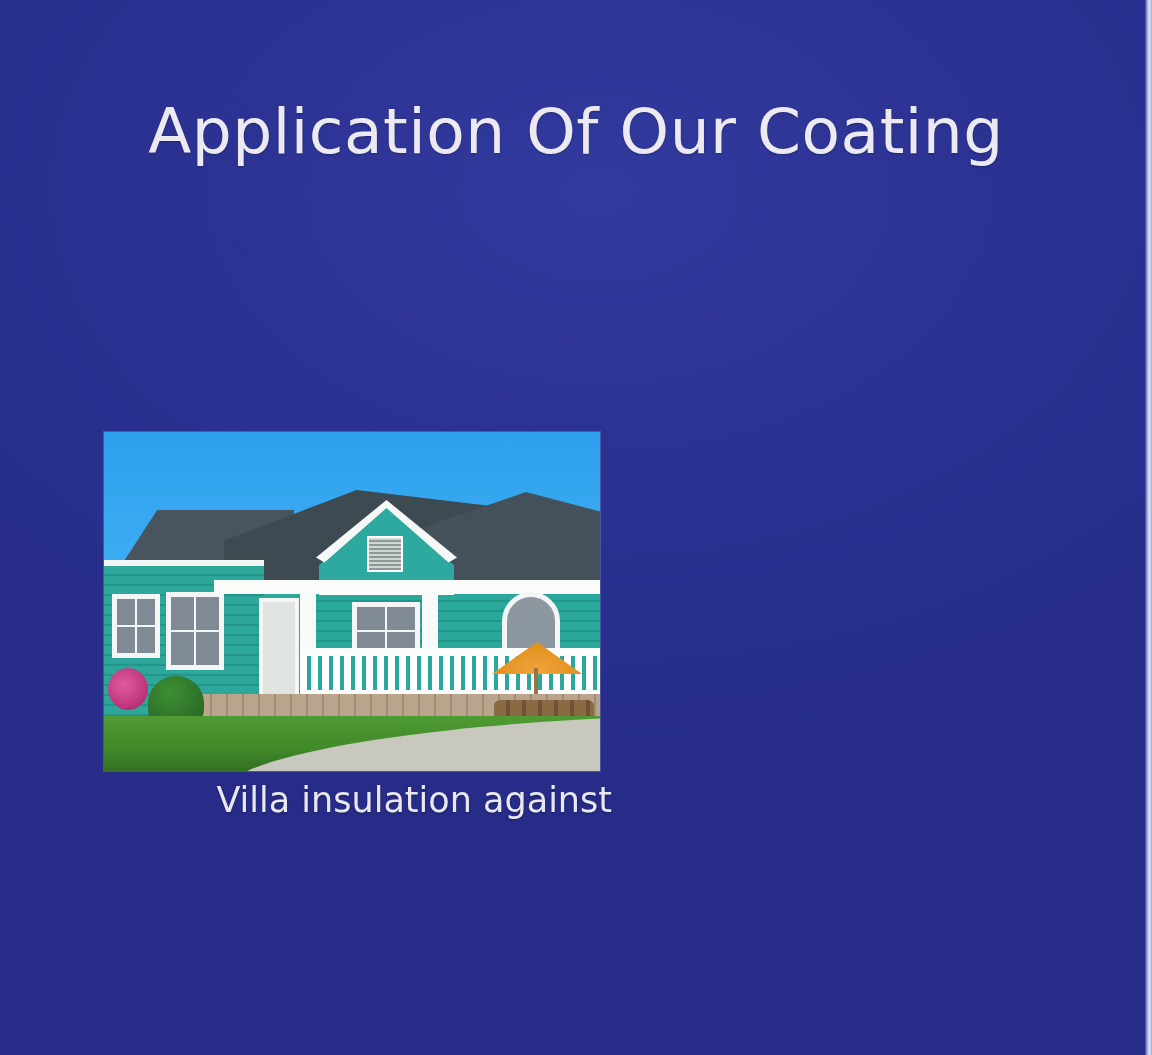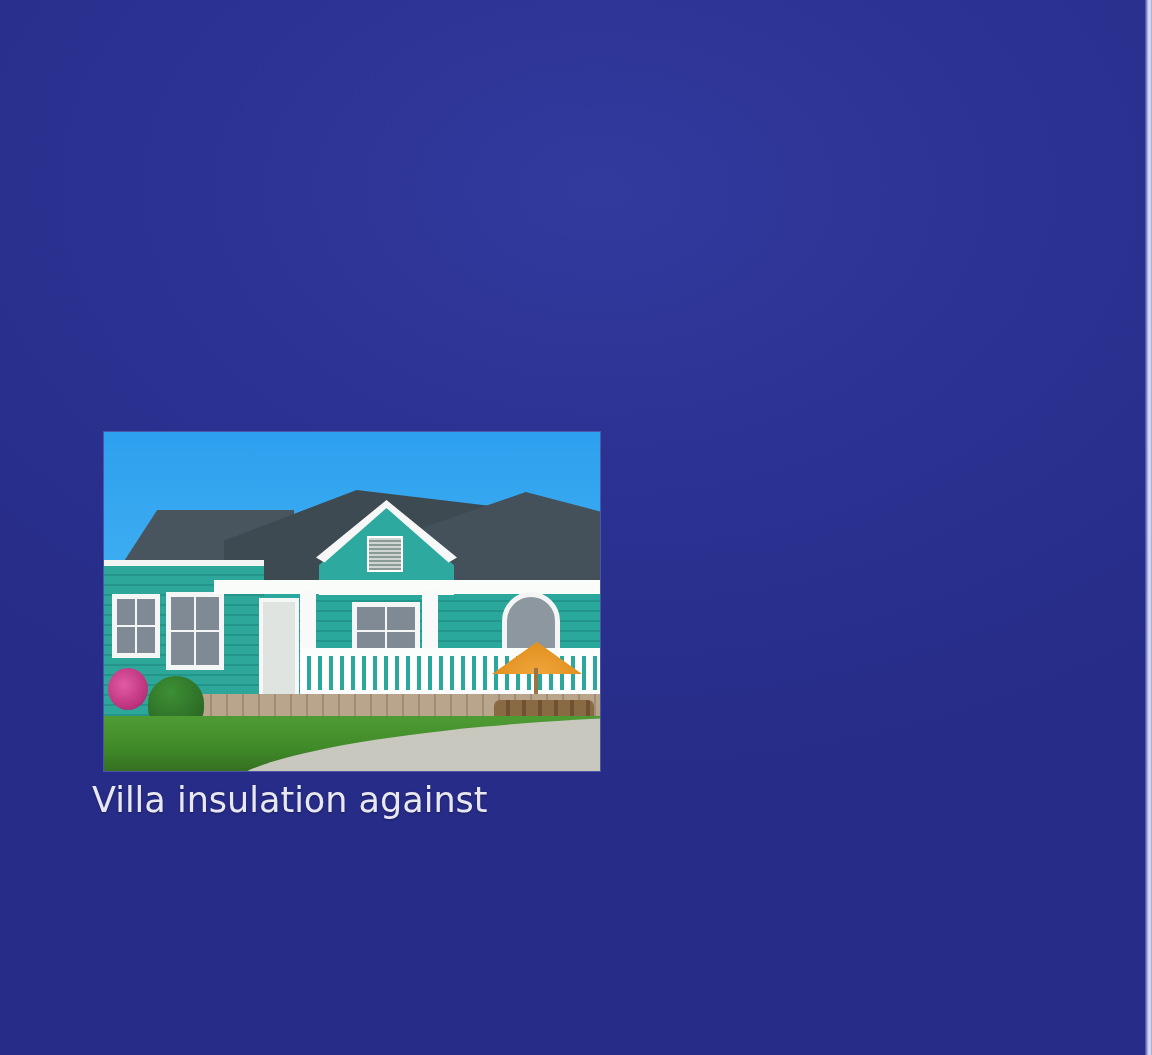--- a/index.html
+++ b/index.html
@@ -46,21 +46,21 @@
   .grid { position: absolute; left: 0; top: 0; width: 1152px; height: 1055px; }
 
   .card { position: absolute; }
   .photo {
     position: absolute;
     overflow: hidden;
     box-shadow: 0 0 0 1px rgba(120,130,200,0.45);
   }
   .caption {
     position: absolute;
-    text-align: left;
+    text-align: right;
     color: #e9e8f0;
     font-size: 35px;
     line-height: 44px;
     font-family: "DejaVu Sans", sans-serif;
     font-weight: 400;
     text-shadow: 0 1px 2px rgba(0,0,0,0.3);
   }
 
   
   #card-villa    { left: 52px;  top: 216px; width: 496px; }
@@ -154,20 +154,21 @@
   }
   .p1-logs { position:absolute; left:390px; top:268px; width:100px; height:24px;
     background: repeating-linear-gradient(to right,#8a6a43 0px,#8a6a43 12px,#6e5233 12px,#6e5233 16px);
     border-radius:6px; }
 </style>
 </head>
 <body>
 
 <div class="slide">
 
+  <div class="title">Application Of Our Coating</div>
 
   <div class="grid">
 
     <div class="card" id="card-villa">
       <div class="photo" id="photo-villa">
         <div class="p1-sky"></div>
         <div class="p1-roof-left"></div>
         <div class="p1-roof-main"></div>
         <div class="p1-roof-right"></div>
         <div class="p1-body"></div>

